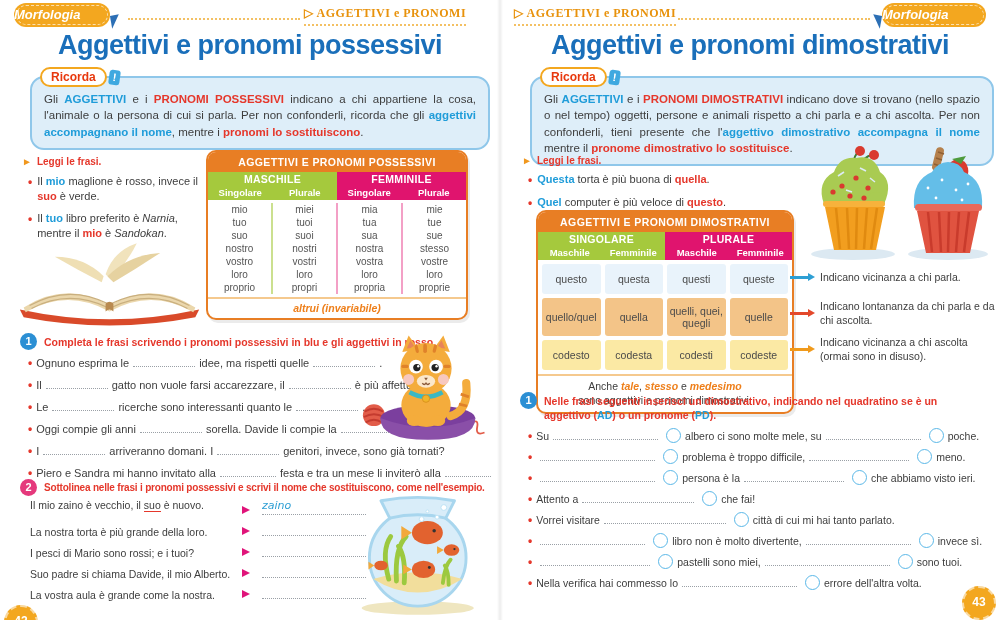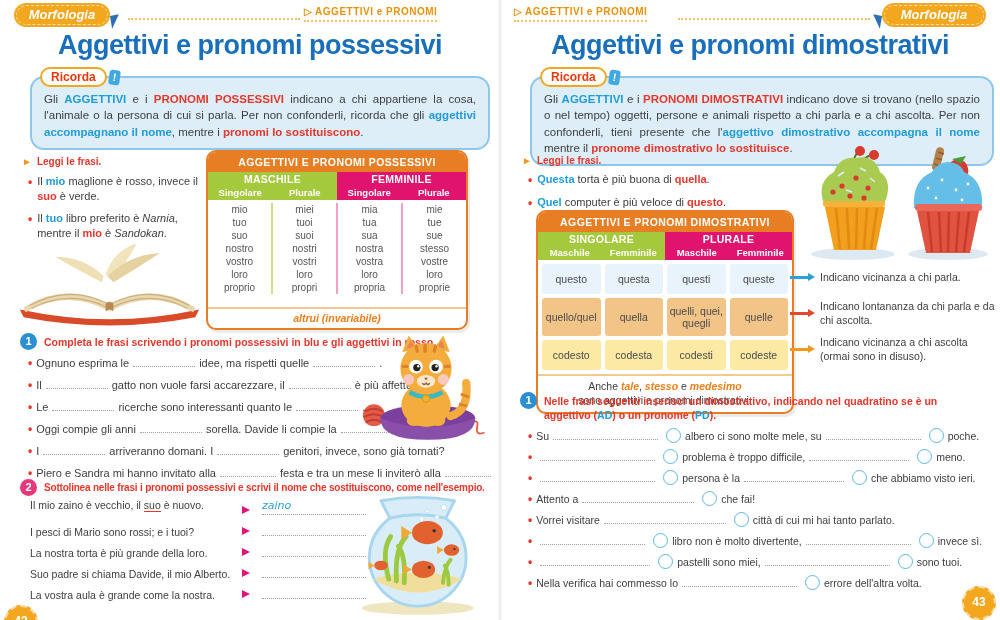--- a/index.html
+++ b/index.html
@@ -3,27 +3,27 @@
 <meta charset="utf-8">
 <style>
   html,body{margin:0;padding:0;background:#fff;font-family:"Liberation Sans",sans-serif;color:#3D3D3D;}
   .spread{position:relative;width:1000px;height:620px;background:#fff;overflow:hidden;}
   .page{position:absolute;top:0;width:500px;height:620px;overflow:hidden;}
   #pageL{left:0;}
   #pageR{left:500px;}
   .fold{position:absolute;left:497px;top:0;width:6px;height:620px;background:linear-gradient(90deg,rgba(0,0,0,0),rgba(0,0,0,.07),rgba(0,0,0,0));}
 
   
-  .morf-badge{position:absolute;background:#F3A71F;color:#fff;font-weight:bold;font-style:italic;font-size:13px;text-align:center;border-radius:14px;height:24px;line-height:24px;}
+  .morf-badge{position:absolute;background:#F3A71F;color:#fff;font-weight:bold;font-style:italic;font-size:13px;border-radius:14px;height:24px;line-height:24px;}
   .morf-badge::after{content:"";position:absolute;inset:2px;border:1.5px dashed rgba(255,255,255,.65);border-radius:11px;pointer-events:none;}
   .pennant{position:absolute;width:0;height:0;}
   .pennant-l{border-top:13px solid #2C6FB5;border-right:9px solid transparent;transform:rotate(-10deg);}
   .pennant-r{border-top:13px solid #2C6FB5;border-left:9px solid transparent;transform:rotate(10deg);}
   .leader{position:absolute;border-top:2px dotted #F3C063;height:0;}
-  .breadcrumb{position:absolute;font-family:Liberation Sans, sans-serif;font-weight:bold;font-size:10px;color:#E8920C;border-bottom:2px dotted #F3C063;padding-bottom:3px;letter-spacing:.5px;white-space:nowrap;}
+  .breadcrumb{position:absolute;font-family:Liberation Serif, serif;font-weight:bold;font-size:12px;color:#E8920C;border-bottom:2px dotted #F3C063;padding-bottom:3px;letter-spacing:.5px;white-space:nowrap;}
 
   .page-title{position:absolute;top:30px;left:0;width:100%;margin:0;text-align:center;font-size:27px;font-weight:bold;color:#1A6FBA;letter-spacing:-.5px;}
 
   
   .ricorda-box{position:absolute;background:#DEEEF9;border:2px solid #8FC7EA;border-radius:14px;padding:13px 12px 8px 12px;font-size:11.5px;line-height:1.42;text-align:justify;}
   .ricorda-tab{position:absolute;display:flex;align-items:center;gap:2px;z-index:3;}
   .ricorda-pill{background:#fff;border:2px solid #F3A71F;border-radius:10px;color:#E8380D;padding:0 9px;font-weight:bold;font-size:12px;height:16px;line-height:16px;}
   .ricorda-bang{background:#3FA9E0;color:#fff;font-weight:bold;width:11px;height:15px;border-radius:3px;font-size:11px;text-align:center;line-height:15px;transform:rotate(8deg);}
 
   
@@ -51,21 +51,21 @@
   .gt-group{width:50%;text-align:center;color:#fff;font-weight:bold;font-size:10.5px;height:14px;line-height:14px;letter-spacing:.3px;}
   .gt-sub{width:25%;text-align:center;color:#fff;font-weight:bold;font-size:9.5px;height:14px;line-height:13px;}
   .g-green{background:#A5C93D;}
   .g-pink{background:#E0146E;}
   .lt-body{background:#fff;padding:3px 0;}
   .lt-row{display:flex;}
   .lt-cell{width:25%;text-align:center;font-size:10px;line-height:13px;color:#555;}
   .lt-row .lt-cell:nth-child(1){border-right:2px solid #CBE08F;}
   .lt-row .lt-cell:nth-child(2){border-right:2px solid #F3A0C6;}
   .lt-row .lt-cell:nth-child(3){border-right:2px solid #F3A0C6;}
-  .gt-footer{border-top:2px solid #F5C98E;text-align:center;color:#EE7F1A;font-weight:bold;font-style:italic;font-size:10.5px;height:19px;line-height:18px;margin-top:10px;}
+  .gt-footer{border-top:2px solid #F5C98E;text-align:center;color:#EE7F1A;font-weight:bold;font-style:italic;font-size:10.5px;height:19px;line-height:18px;}
   .rt-body{padding:4px;display:flex;flex-direction:column;gap:4px;background:#fff;}
   .rt-row{display:flex;gap:4px;}
   .rt-cell{flex:1;border-radius:3px;display:flex;align-items:center;justify-content:center;text-align:center;font-size:10.5px;color:#4A4A4A;padding:1px 2px;min-height:28px;line-height:1.15;}
   .rt-row2 .rt-cell{min-height:36px;}
   .rbg1{background:#E9F3FB;}
   .rbg2{background:#F3C488;}
   .rbg3{background:#FBE9A4;}
   .rt-footer{border-top:2px solid #F5C98E;text-align:center;font-size:10.5px;padding:3px 2px 5px;line-height:1.35;color:#3D3D3D;}
 
   
@@ -249,26 +249,26 @@
       <span class="num-circle n-pink">2</span>
       <span class="ex-title" style="font-size:10px;white-space:nowrap;letter-spacing:-.2px;">Sottolinea nelle frasi i pronomi possessivi e scrivi il nome che sostituiscono, come nell'esempio.</span>
     </div>
     <div class="ex2-rows" style="left:30px;top:499px;">
       <div class="ex2-row">
           <span class="ex2-sentence"><span>Il mio zaino è vecchio, il </span><span class="seg-ul">suo</span><span> è nuovo.</span></span>
           <span class="arr-m"></span>
           <span class="ex2-answer">zaino</span>
         </div>
       <div class="ex2-row">
-          <span class="ex2-sentence"><span>I pesci di Mario sono rossi; e i tuoi?</span></span>
+          <span class="ex2-sentence"><span>La nostra torta è più grande della loro.</span></span>
           <span class="arr-m"></span>
           <span class="ex2-answer"></span>
         </div>
       <div class="ex2-row">
-          <span class="ex2-sentence"><span>La nostra torta è più grande della loro.</span></span>
+          <span class="ex2-sentence"><span>I pesci di Mario sono rossi; e i tuoi?</span></span>
           <span class="arr-m"></span>
           <span class="ex2-answer"></span>
         </div>
       <div class="ex2-row">
           <span class="ex2-sentence"><span>Suo padre si chiama Davide, il mio Alberto.</span></span>
           <span class="arr-m"></span>
           <span class="ex2-answer"></span>
         </div>
       <div class="ex2-row">
           <span class="ex2-sentence"><span>La vostra aula è grande come la nostra.</span></span>

